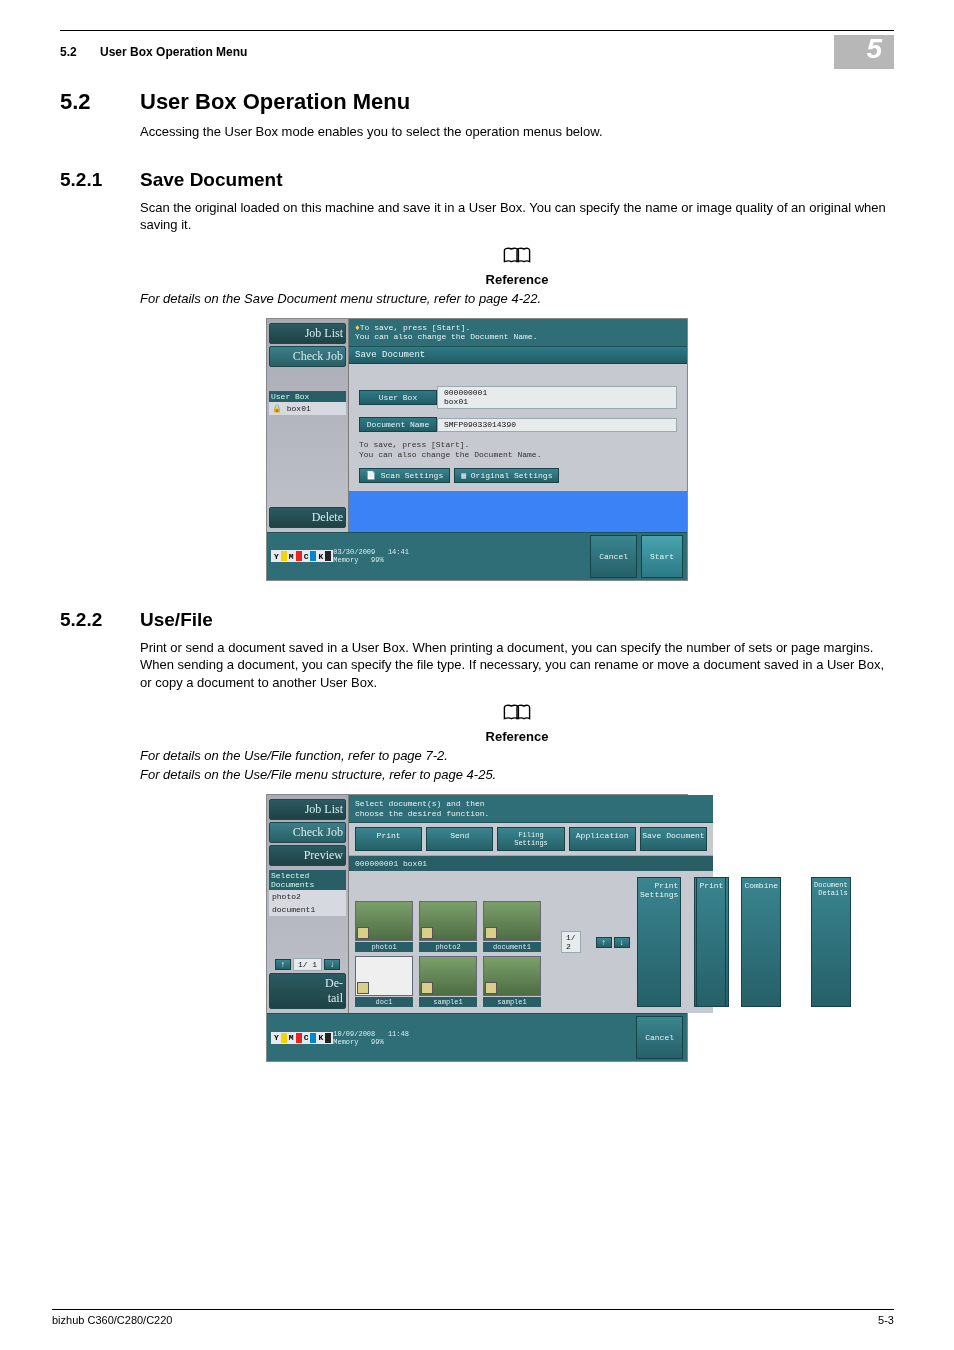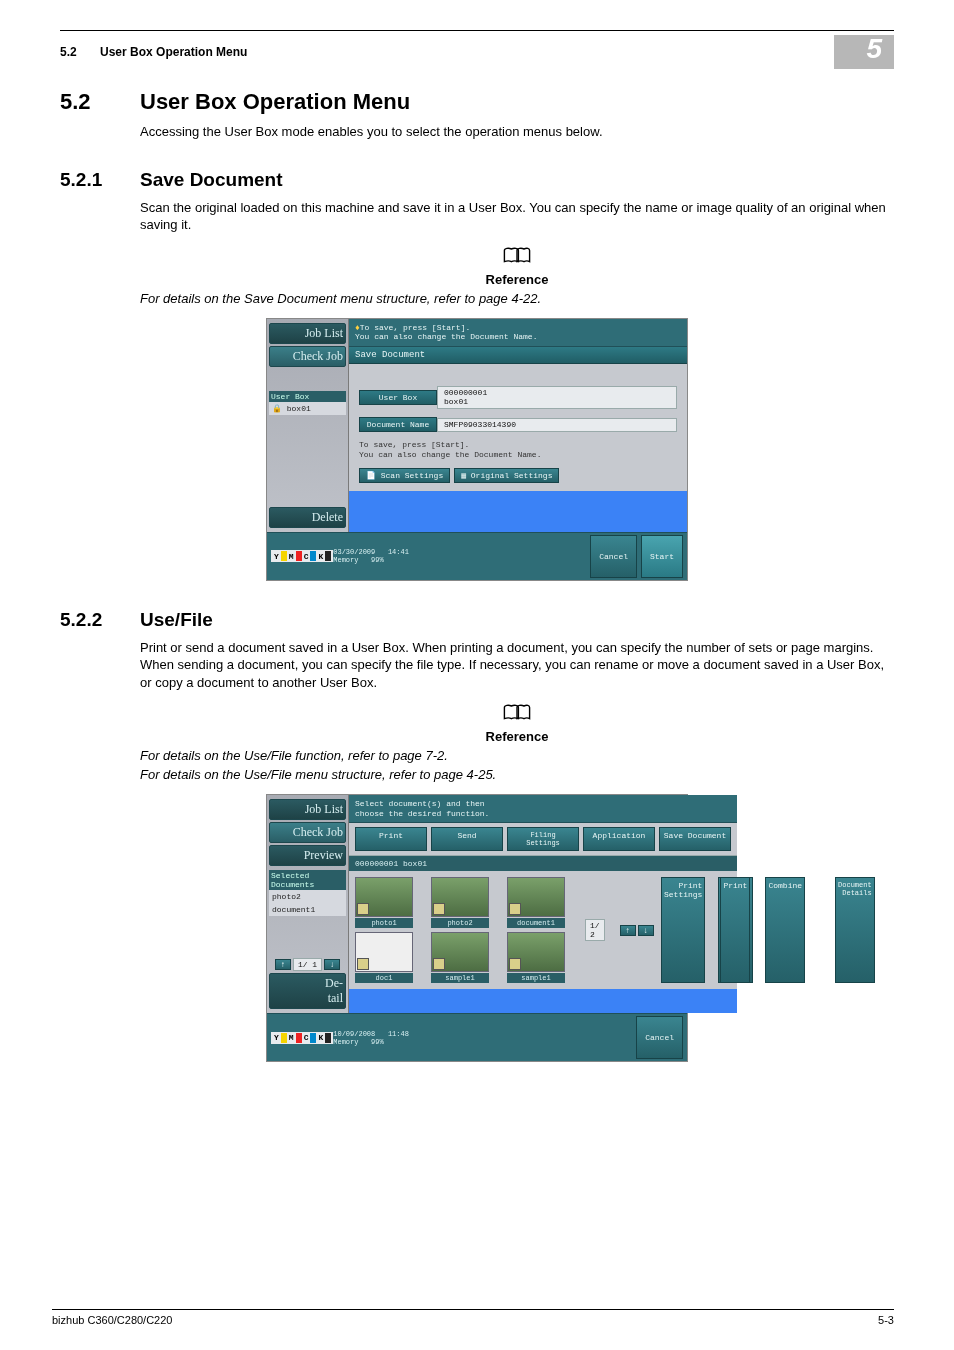--- a/index.html
+++ b/index.html
@@ -242,21 +242,21 @@
     color: #e7f5f5;
   }
   .footer-btn.primary {
     background: linear-gradient(#49a4af, #2a7a85);
   }
   
   .ss-tabs { display:flex; gap:4px; padding:4px 6px; background:#c6c9cf; border-bottom:1px solid #9aa;}
   .ss-tab { flex:1; text-align:center; background:linear-gradient(#3a8590,#256068); border:1px solid #174348; color:#e7f5f5; font-size:8px; padding:3px 0;}
   .ss-crumb { background:#2a5e66; color:#d6eef0; font-size:8px; padding:3px 6px;}
   .ss-thumb-area { background:#c6c9cf; padding:6px; display:flex; gap:6px;}
-  .ss-thumb-grid { display:grid; grid-template-columns: repeat(3, 58px); grid-auto-rows:auto; gap:4px 18px;}
+  .ss-thumb-grid { display:grid; grid-template-columns: repeat(3, 58px); grid-auto-rows:auto; gap:4px 6px;margin-top:24px;}
   .thumb { width:58px; }
   .thumb-img { width:58px; height:40px; background:linear-gradient(#7aa06a,#4d6d43); border:1px solid #667; box-sizing:border-box; position:relative;}
   .thumb-img.doc { background:#efefef;}
   .thumb-cap { background:#2a5e66; color:#d6eef0; font-size:7px; text-align:center; padding:1px 0; margin-top:1px;}
   .thumb-ico { position:absolute; bottom:1px; left:1px; width:10px; height:10px; background:#d9cf8a; border:1px solid #555;}
   .ss-side-col { width:70px; display:flex; flex-direction:row; gap:15px; font-size:8px;}
   .ss-side-col .ss-ctrl { text-align:right; padding:3px 2px;}
   .pager-row{ display:flex; align-items:center; gap:2px; font-size:8px; color:#222; justify-content:center;}
   .arrow-btn{ background:linear-gradient(#3a8590,#256068); border:1px solid #174348; color:#e7f5f5; width:14px; text-align:center;}
   .page-footer {

